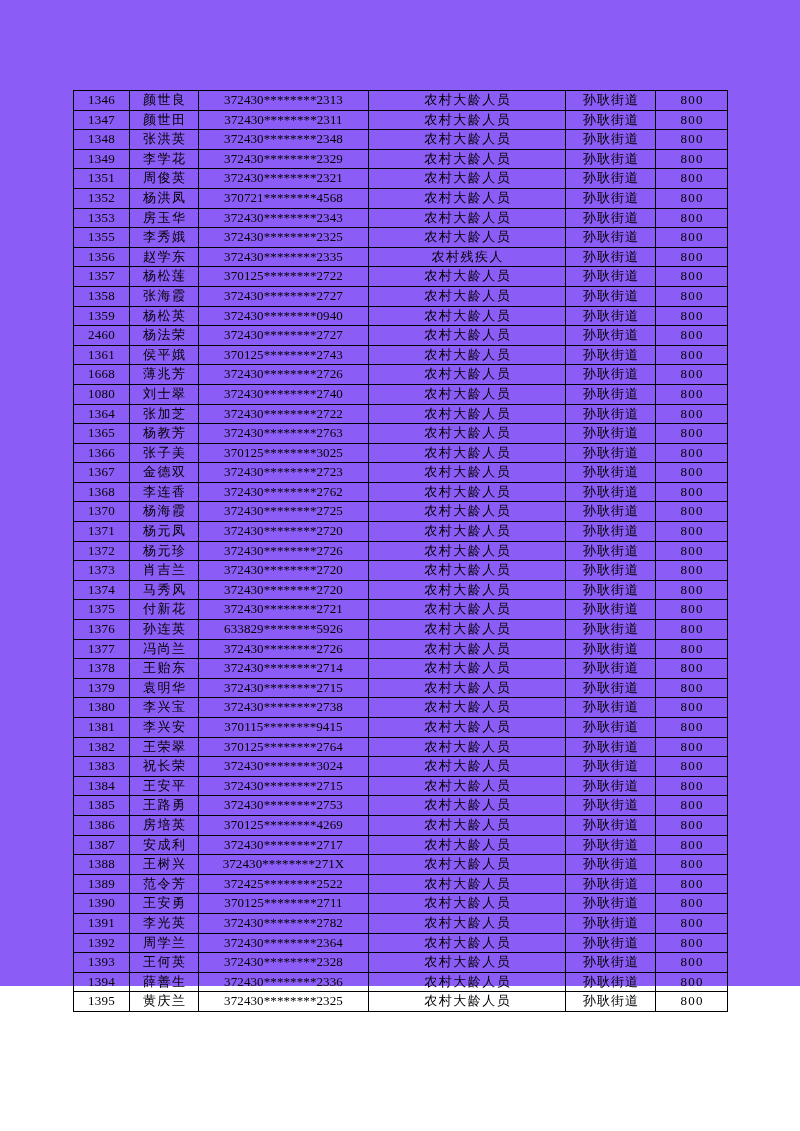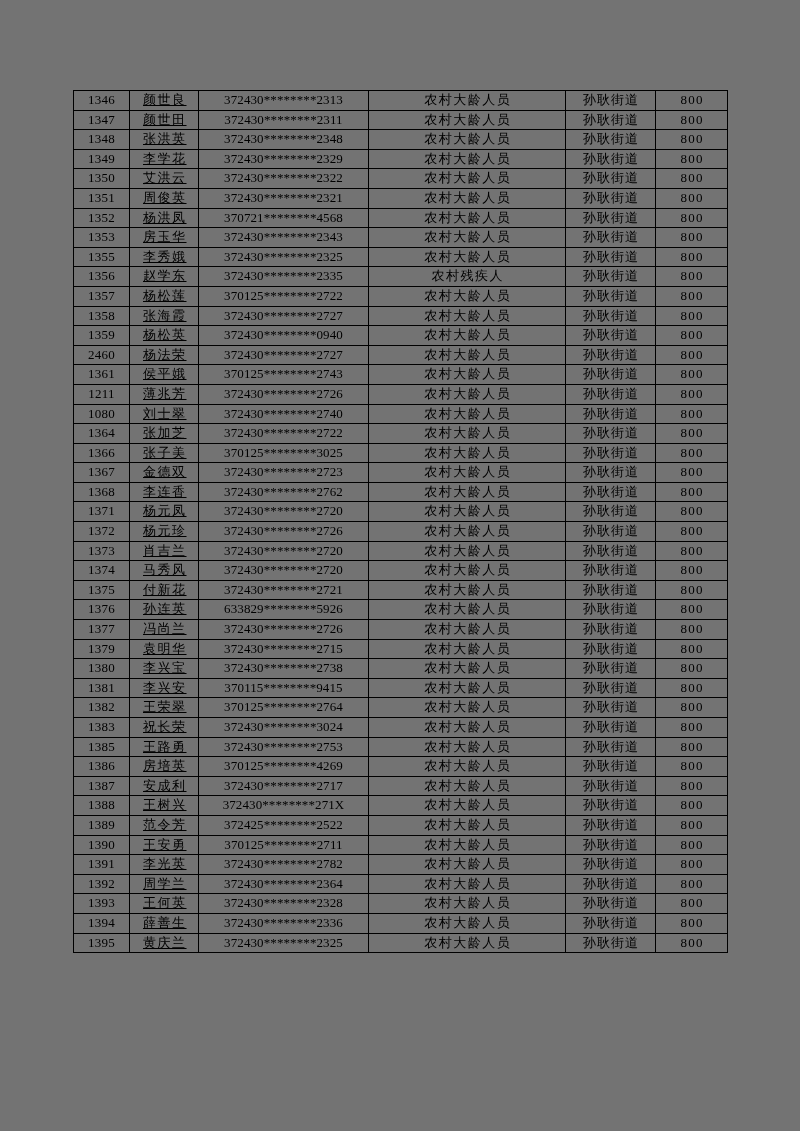--- a/index.html
+++ b/index.html
@@ -12,22 +12,22 @@
     width: 800px;
     height: 1131px;
     font-family: "Liberation Serif", "DejaVu Serif", serif;
     color: #000000;
     -webkit-font-smoothing: none;
   }
 
   .page {
     position: relative;
     width: 800px;
-    height: 1131px;
-    background: #737373;
+    height: 986px;
+    background: #8b5cf6;
     box-sizing: border-box;
     padding-left: 32px;
   }
 
   .table-wrap {
     position: absolute;
     left: 73px;
     top: 90px;
     width: 654px;
   }
@@ -58,21 +58,20 @@
   }
 
   td.seq {
     font-size: 13.5px;
     letter-spacing: 0.2px;
   }
   td.name {
     font-size: 14px;
     letter-spacing: 1.5px;
     text-indent: 1.5px;
-    text-decoration: underline;
   }
   td.idnum {
     font-size: 13.5px;
     letter-spacing: 0.1px;
   }
   td.cat {
     font-size: 14px;
     letter-spacing: 1.5px;
     text-indent: 1.5px;
   }
@@ -128,28 +127,20 @@
           </tr>
           <tr>
             <td class="seq">1349</td>
             <td class="name">李学花</td>
             <td class="idnum">372430********2329</td>
             <td class="cat">农村大龄人员</td>
             <td class="street">孙耿街道</td>
             <td class="amt">800</td>
           </tr>
           <tr>
-            <td class="seq">1350</td>
-            <td class="name">艾洪云</td>
-            <td class="idnum">372430********2322</td>
-            <td class="cat">农村大龄人员</td>
-            <td class="street">孙耿街道</td>
-            <td class="amt">800</td>
-          </tr>
-          <tr>
             <td class="seq">1351</td>
             <td class="name">周俊英</td>
             <td class="idnum">372430********2321</td>
             <td class="cat">农村大龄人员</td>
             <td class="street">孙耿街道</td>
             <td class="amt">800</td>
           </tr>
           <tr>
             <td class="seq">1352</td>
             <td class="name">杨洪凤</td>
@@ -216,21 +207,21 @@
           </tr>
           <tr>
             <td class="seq">1361</td>
             <td class="name">侯平娥</td>
             <td class="idnum">370125********2743</td>
             <td class="cat">农村大龄人员</td>
             <td class="street">孙耿街道</td>
             <td class="amt">800</td>
           </tr>
           <tr>
-            <td class="seq">1211</td>
+            <td class="seq">1668</td>
             <td class="name">薄兆芳</td>
             <td class="idnum">372430********2726</td>
             <td class="cat">农村大龄人员</td>
             <td class="street">孙耿街道</td>
             <td class="amt">800</td>
           </tr>
           <tr>
             <td class="seq">1080</td>
             <td class="name">刘士翠</td>
             <td class="idnum">372430********2740</td>
@@ -240,20 +231,28 @@
           </tr>
           <tr>
             <td class="seq">1364</td>
             <td class="name">张加芝</td>
             <td class="idnum">372430********2722</td>
             <td class="cat">农村大龄人员</td>
             <td class="street">孙耿街道</td>
             <td class="amt">800</td>
           </tr>
           <tr>
+            <td class="seq">1365</td>
+            <td class="name">杨教芳</td>
+            <td class="idnum">372430********2763</td>
+            <td class="cat">农村大龄人员</td>
+            <td class="street">孙耿街道</td>
+            <td class="amt">800</td>
+          </tr>
+          <tr>
             <td class="seq">1366</td>
             <td class="name">张子美</td>
             <td class="idnum">370125********3025</td>
             <td class="cat">农村大龄人员</td>
             <td class="street">孙耿街道</td>
             <td class="amt">800</td>
           </tr>
           <tr>
             <td class="seq">1367</td>
             <td class="name">金德双</td>
@@ -264,20 +263,28 @@
           </tr>
           <tr>
             <td class="seq">1368</td>
             <td class="name">李连香</td>
             <td class="idnum">372430********2762</td>
             <td class="cat">农村大龄人员</td>
             <td class="street">孙耿街道</td>
             <td class="amt">800</td>
           </tr>
           <tr>
+            <td class="seq">1370</td>
+            <td class="name">杨海霞</td>
+            <td class="idnum">372430********2725</td>
+            <td class="cat">农村大龄人员</td>
+            <td class="street">孙耿街道</td>
+            <td class="amt">800</td>
+          </tr>
+          <tr>
             <td class="seq">1371</td>
             <td class="name">杨元凤</td>
             <td class="idnum">372430********2720</td>
             <td class="cat">农村大龄人员</td>
             <td class="street">孙耿街道</td>
             <td class="amt">800</td>
           </tr>
           <tr>
             <td class="seq">1372</td>
             <td class="name">杨元珍</td>
@@ -320,20 +327,28 @@
           </tr>
           <tr>
             <td class="seq">1377</td>
             <td class="name">冯尚兰</td>
             <td class="idnum">372430********2726</td>
             <td class="cat">农村大龄人员</td>
             <td class="street">孙耿街道</td>
             <td class="amt">800</td>
           </tr>
           <tr>
+            <td class="seq">1378</td>
+            <td class="name">王贻东</td>
+            <td class="idnum">372430********2714</td>
+            <td class="cat">农村大龄人员</td>
+            <td class="street">孙耿街道</td>
+            <td class="amt">800</td>
+          </tr>
+          <tr>
             <td class="seq">1379</td>
             <td class="name">袁明华</td>
             <td class="idnum">372430********2715</td>
             <td class="cat">农村大龄人员</td>
             <td class="street">孙耿街道</td>
             <td class="amt">800</td>
           </tr>
           <tr>
             <td class="seq">1380</td>
             <td class="name">李兴宝</td>
@@ -355,20 +370,28 @@
             <td class="name">王荣翠</td>
             <td class="idnum">370125********2764</td>
             <td class="cat">农村大龄人员</td>
             <td class="street">孙耿街道</td>
             <td class="amt">800</td>
           </tr>
           <tr>
             <td class="seq">1383</td>
             <td class="name">祝长荣</td>
             <td class="idnum">372430********3024</td>
+            <td class="cat">农村大龄人员</td>
+            <td class="street">孙耿街道</td>
+            <td class="amt">800</td>
+          </tr>
+          <tr>
+            <td class="seq">1384</td>
+            <td class="name">王安平</td>
+            <td class="idnum">372430********2715</td>
             <td class="cat">农村大龄人员</td>
             <td class="street">孙耿街道</td>
             <td class="amt">800</td>
           </tr>
           <tr>
             <td class="seq">1385</td>
             <td class="name">王路勇</td>
             <td class="idnum">372430********2753</td>
             <td class="cat">农村大龄人员</td>
             <td class="street">孙耿街道</td>

